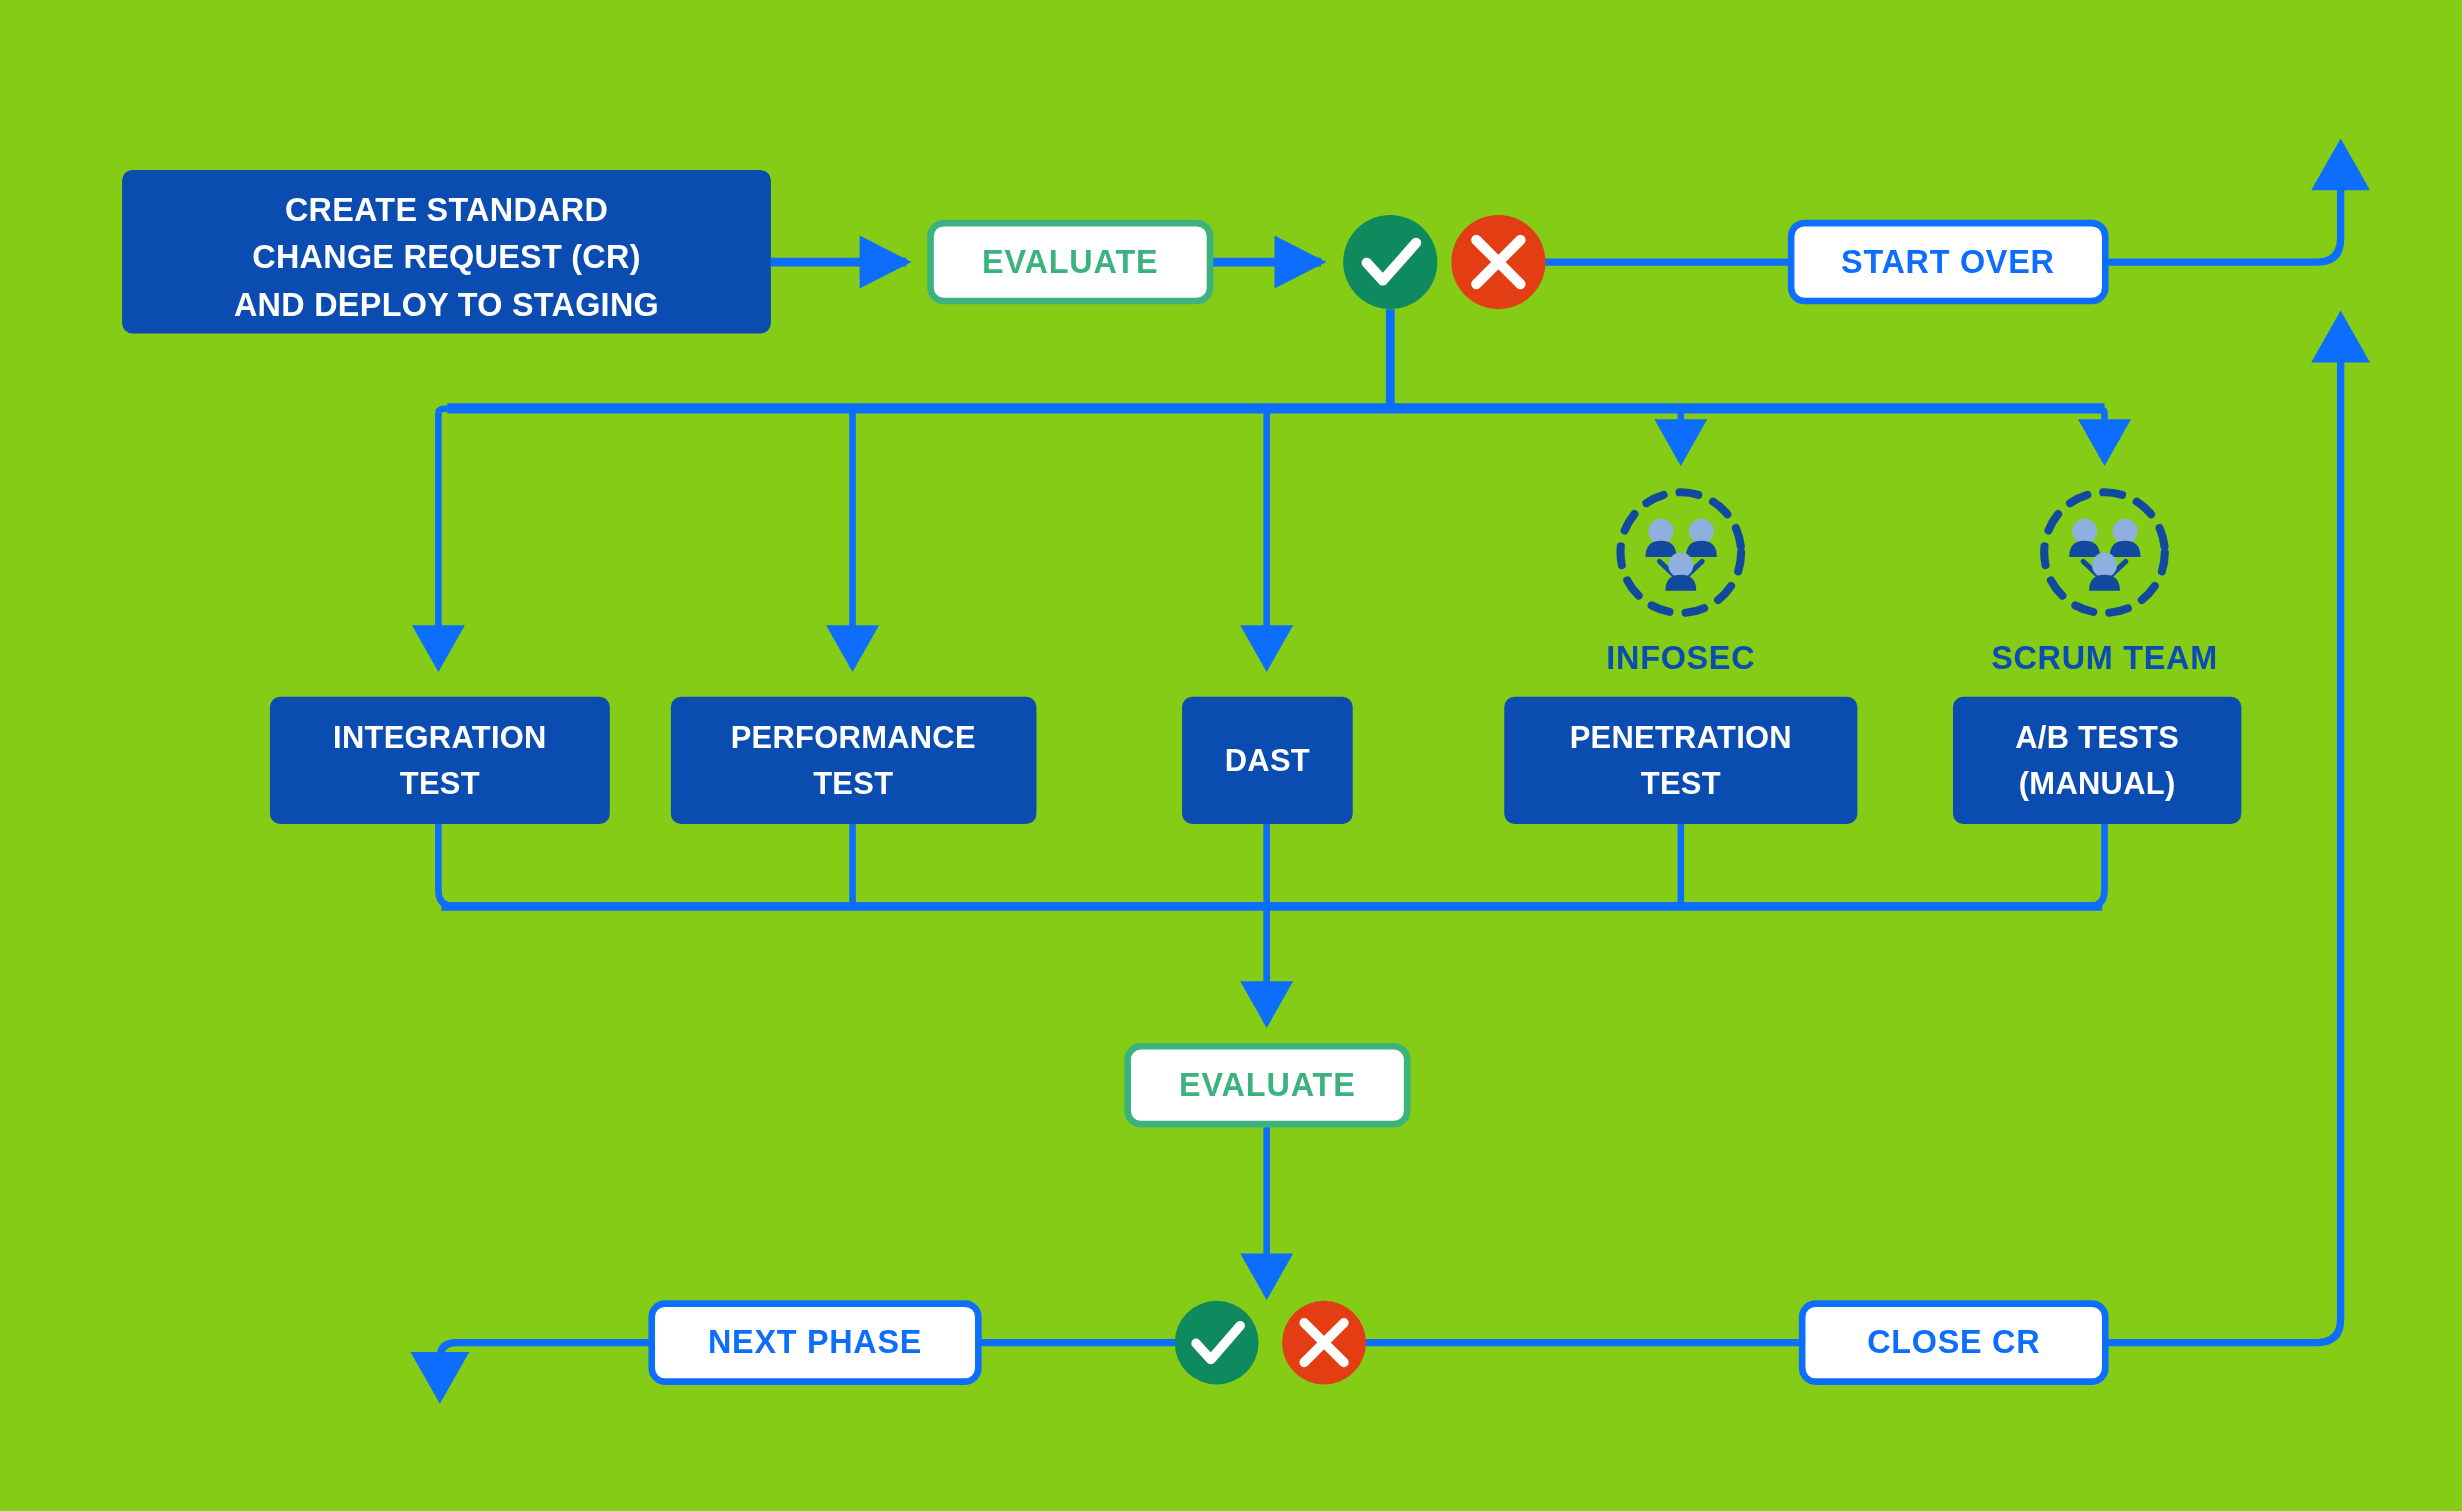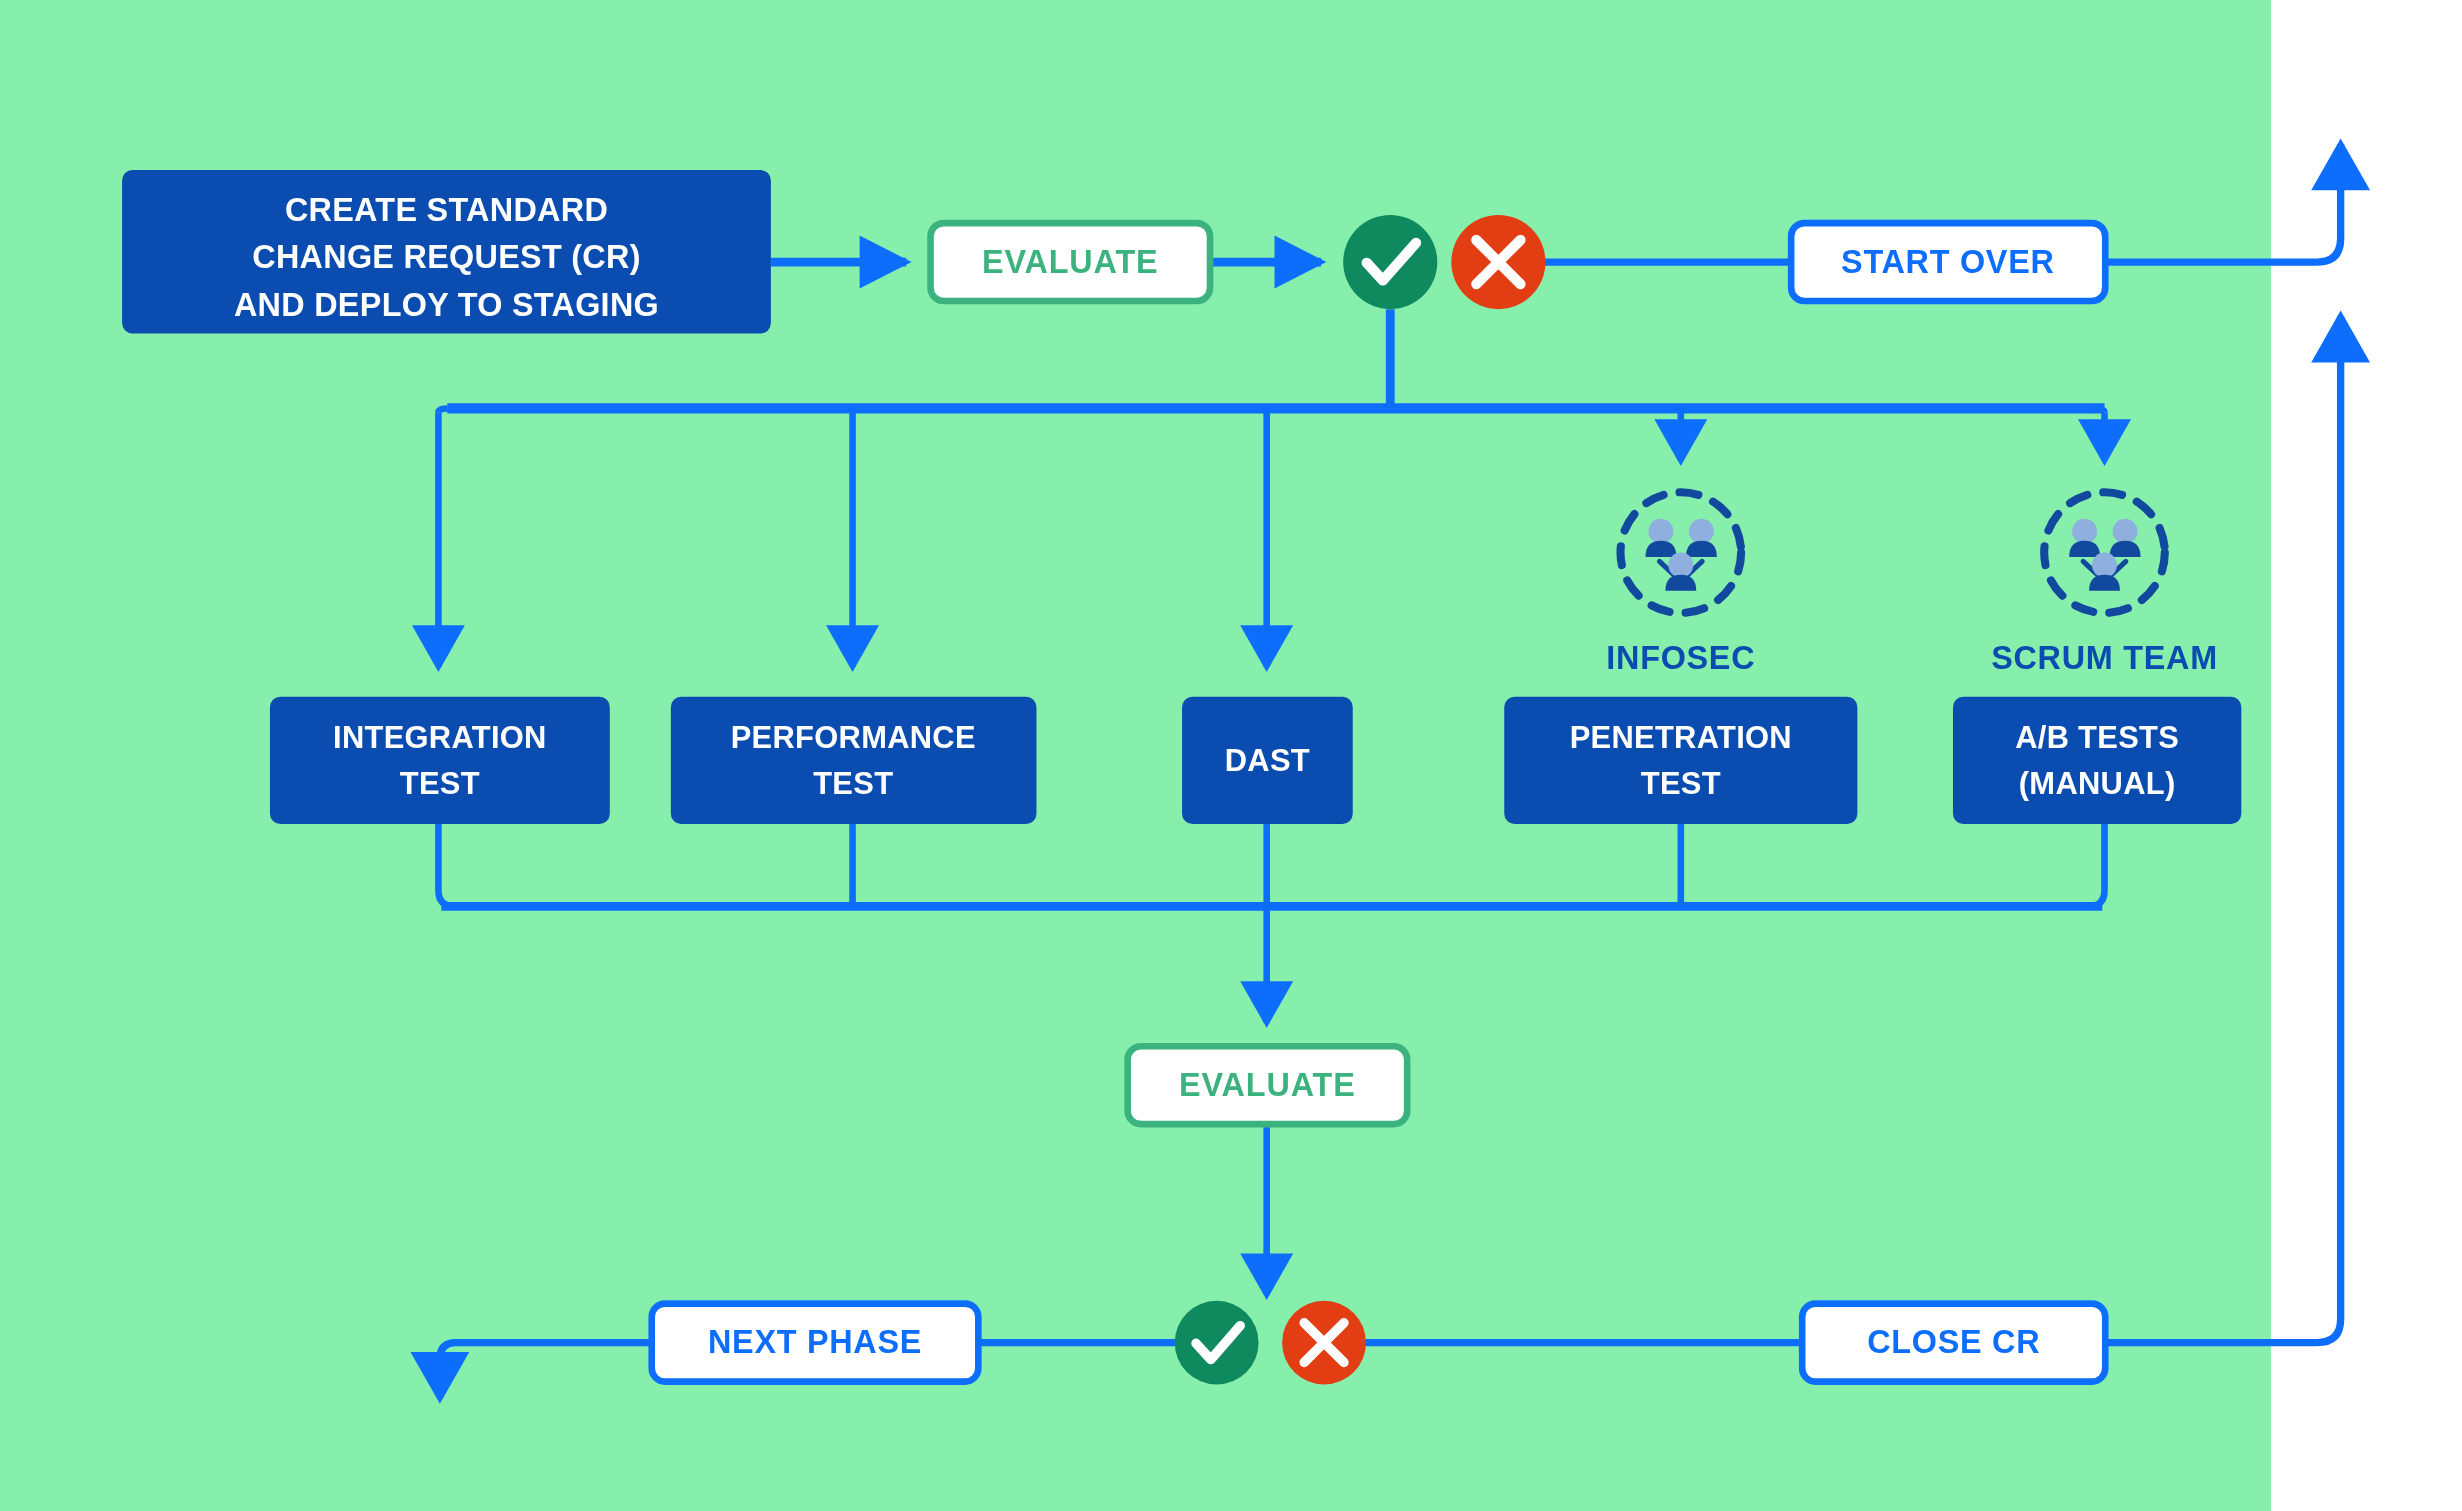--- a/index.html
+++ b/index.html
@@ -8,23 +8,23 @@
     background: #ffffff;
   }
   body {
     width: 2462px;
     height: 1512px;
     font-family: "Liberation Sans", sans-serif;
     overflow: hidden;
   }
   #diagram-root {
     position: relative;
-    width: 2271px;
+    width: 2462px;
     height: 1512px;
-    background: #86efac;
+    background: #84cc16;
   }
   svg.flow-canvas {
     position: absolute;
     top: 0;
     left: 0;
     width: 2462px;
     height: 1512px;
     display: block;
   }
   .node-text {

